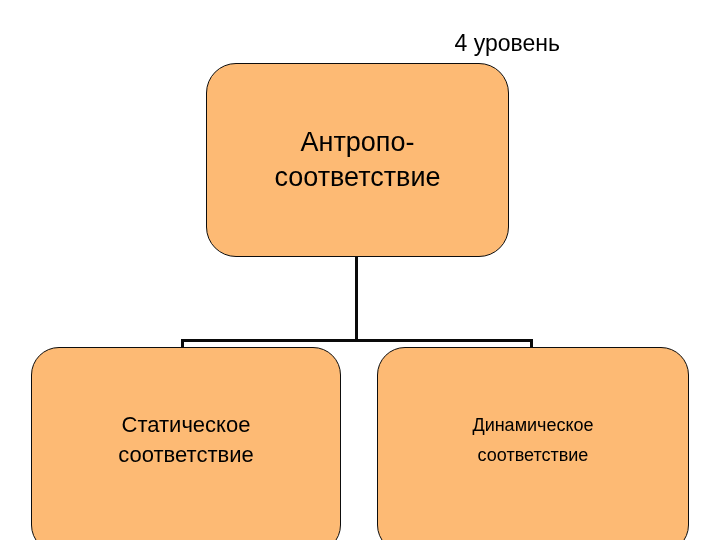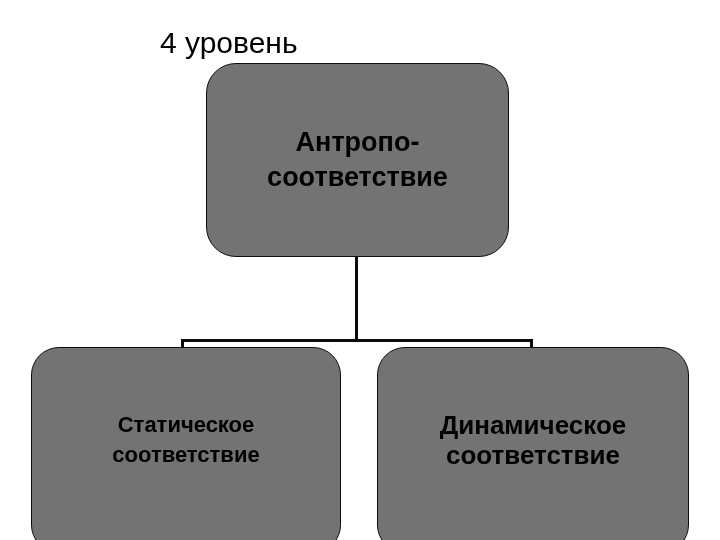--- a/index.html
+++ b/index.html
@@ -17,42 +17,42 @@
     background: #ffffff;
     overflow: hidden;
   }
 
   
   .slide-title {
     position: absolute;
     left: 160px;
     top: 26px;
     width: 400px;
-    text-align: left;
-    font-size: 30px;
+    text-align: right;
+    font-size: 23px;
     line-height: 34px;
     color: #000000;
     font-weight: normal;
     white-space: nowrap;
     letter-spacing: 0px;
   }
 
   
   .node {
     position: absolute;
-    background: #737373;
+    background: #fdba74;
     border: 1.4px solid #0d0d0d;
     border-radius: 26px;
     box-sizing: border-box;
     display: flex;
     align-items: center;
     justify-content: center;
     text-align: center;
     color: #000000;
-    font-weight: bold;
+    font-weight: normal;
   }
 
   #node-root {
     left: 206px;
     top: 63px;
     width: 303px;
     height: 194px;
     border-radius: 30px;
     z-index: 3;
   }
@@ -82,21 +82,21 @@
   #node-dynamic {
     left: 377px;
     top: 347px;
     width: 312px;
     height: 206px;      
     border-radius: 28px;
     align-items: flex-start;
     z-index: 3;
   }
   #node-dynamic .node-label {
-    font-size: 26px;
+    font-size: 18px;
     line-height: 30px;
     padding: 0 10px;
     margin-top: 62px;
     width: 100%;
   }
 
   .node-label { display: block; }
   .node-label .ln { display: block; }
 
   

